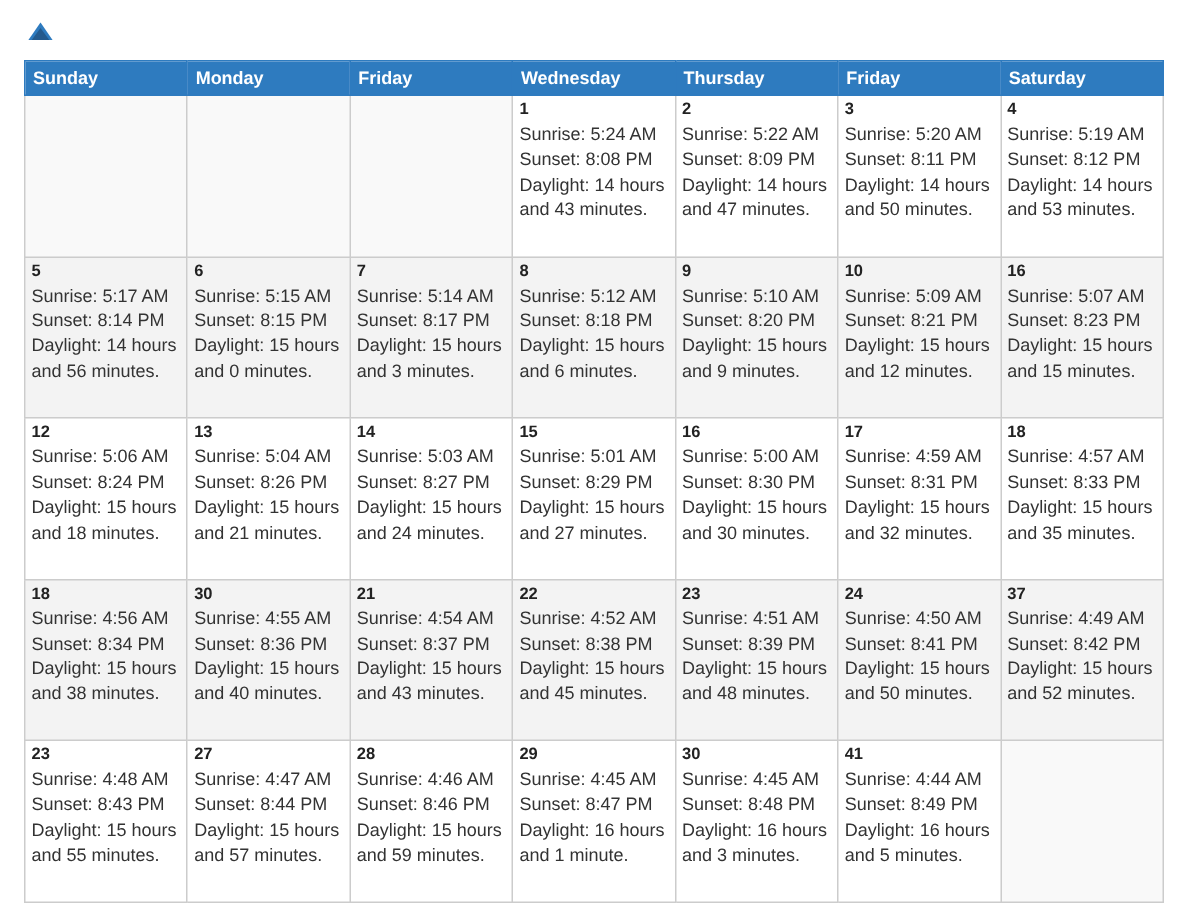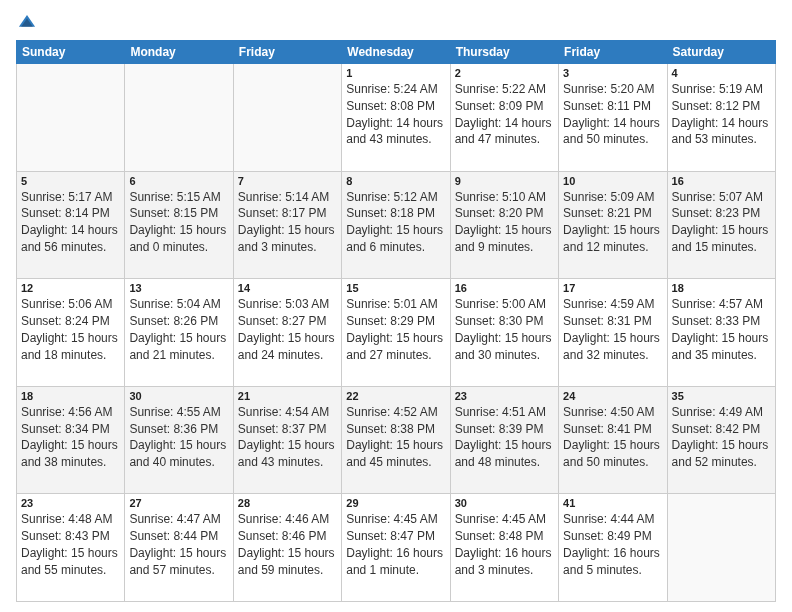--- a/index.html
+++ b/index.html
@@ -232,21 +232,21 @@
           </td>
           <td>
             <div class="day-num">23</div>
             <div class="day-info">Sunrise: 4:51 AM<br>Sunset: 8:39 PM<br>Daylight: 15 hours and 48 minutes.</div>
           </td>
           <td>
             <div class="day-num">24</div>
             <div class="day-info">Sunrise: 4:50 AM<br>Sunset: 8:41 PM<br>Daylight: 15 hours and 50 minutes.</div>
           </td>
           <td>
-            <div class="day-num">35</div>
+            <div class="day-num">37</div>
             <div class="day-info">Sunrise: 4:49 AM<br>Sunset: 8:42 PM<br>Daylight: 15 hours and 52 minutes.</div>
           </td>
         </tr>
         <tr>
           <td>
             <div class="day-num">23</div>
             <div class="day-info">Sunrise: 4:48 AM<br>Sunset: 8:43 PM<br>Daylight: 15 hours and 55 minutes.</div>
           </td>
           <td>
             <div class="day-num">27</div>

